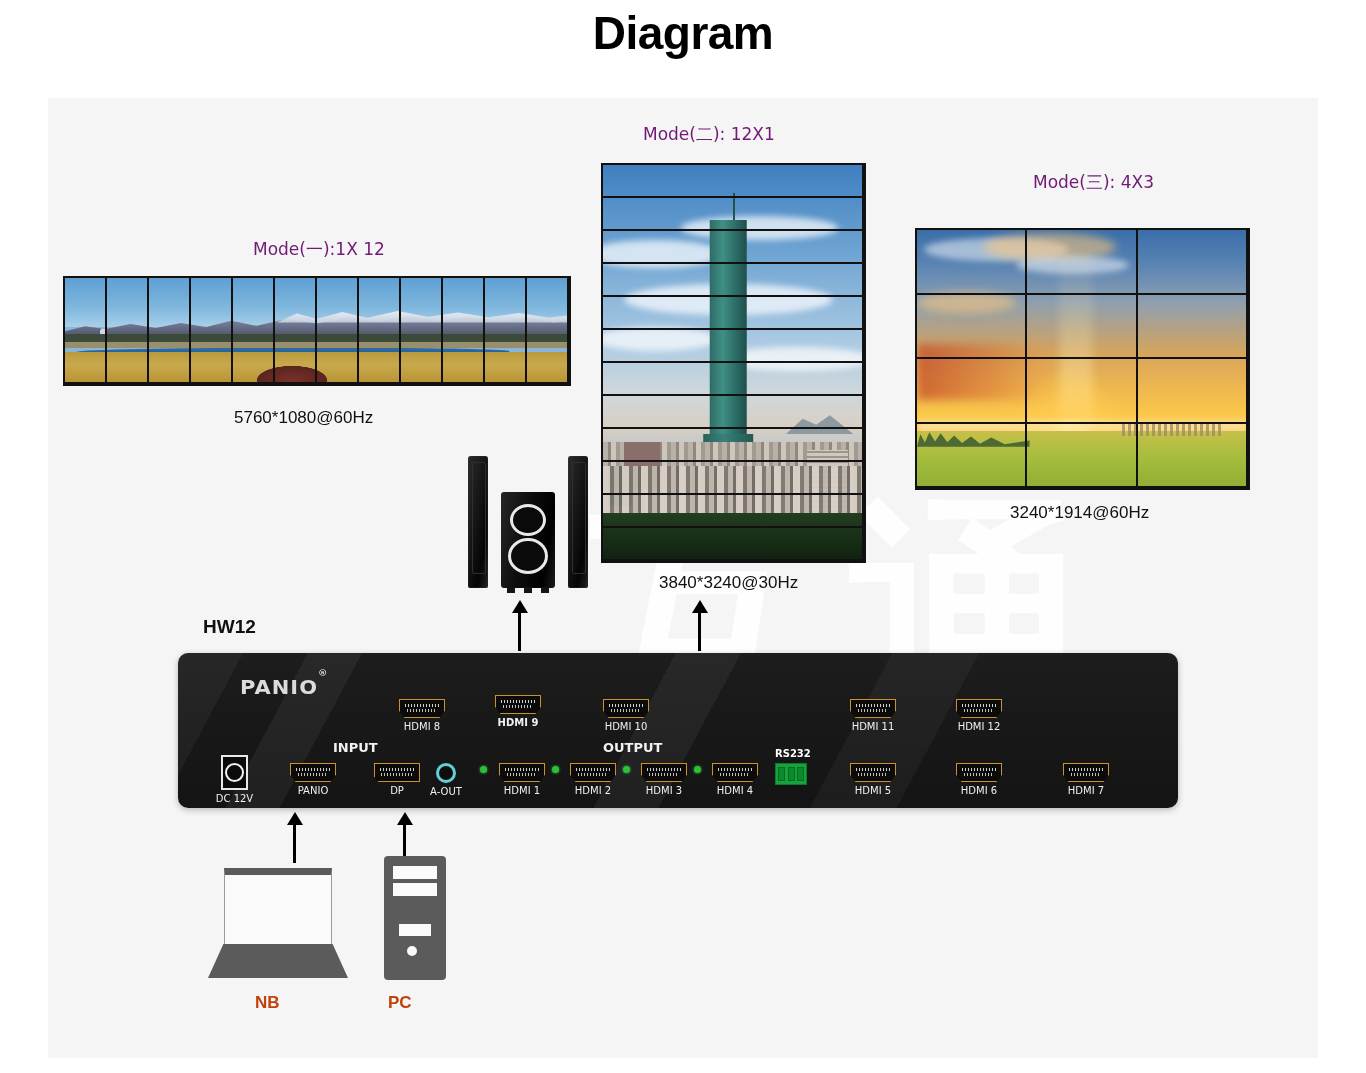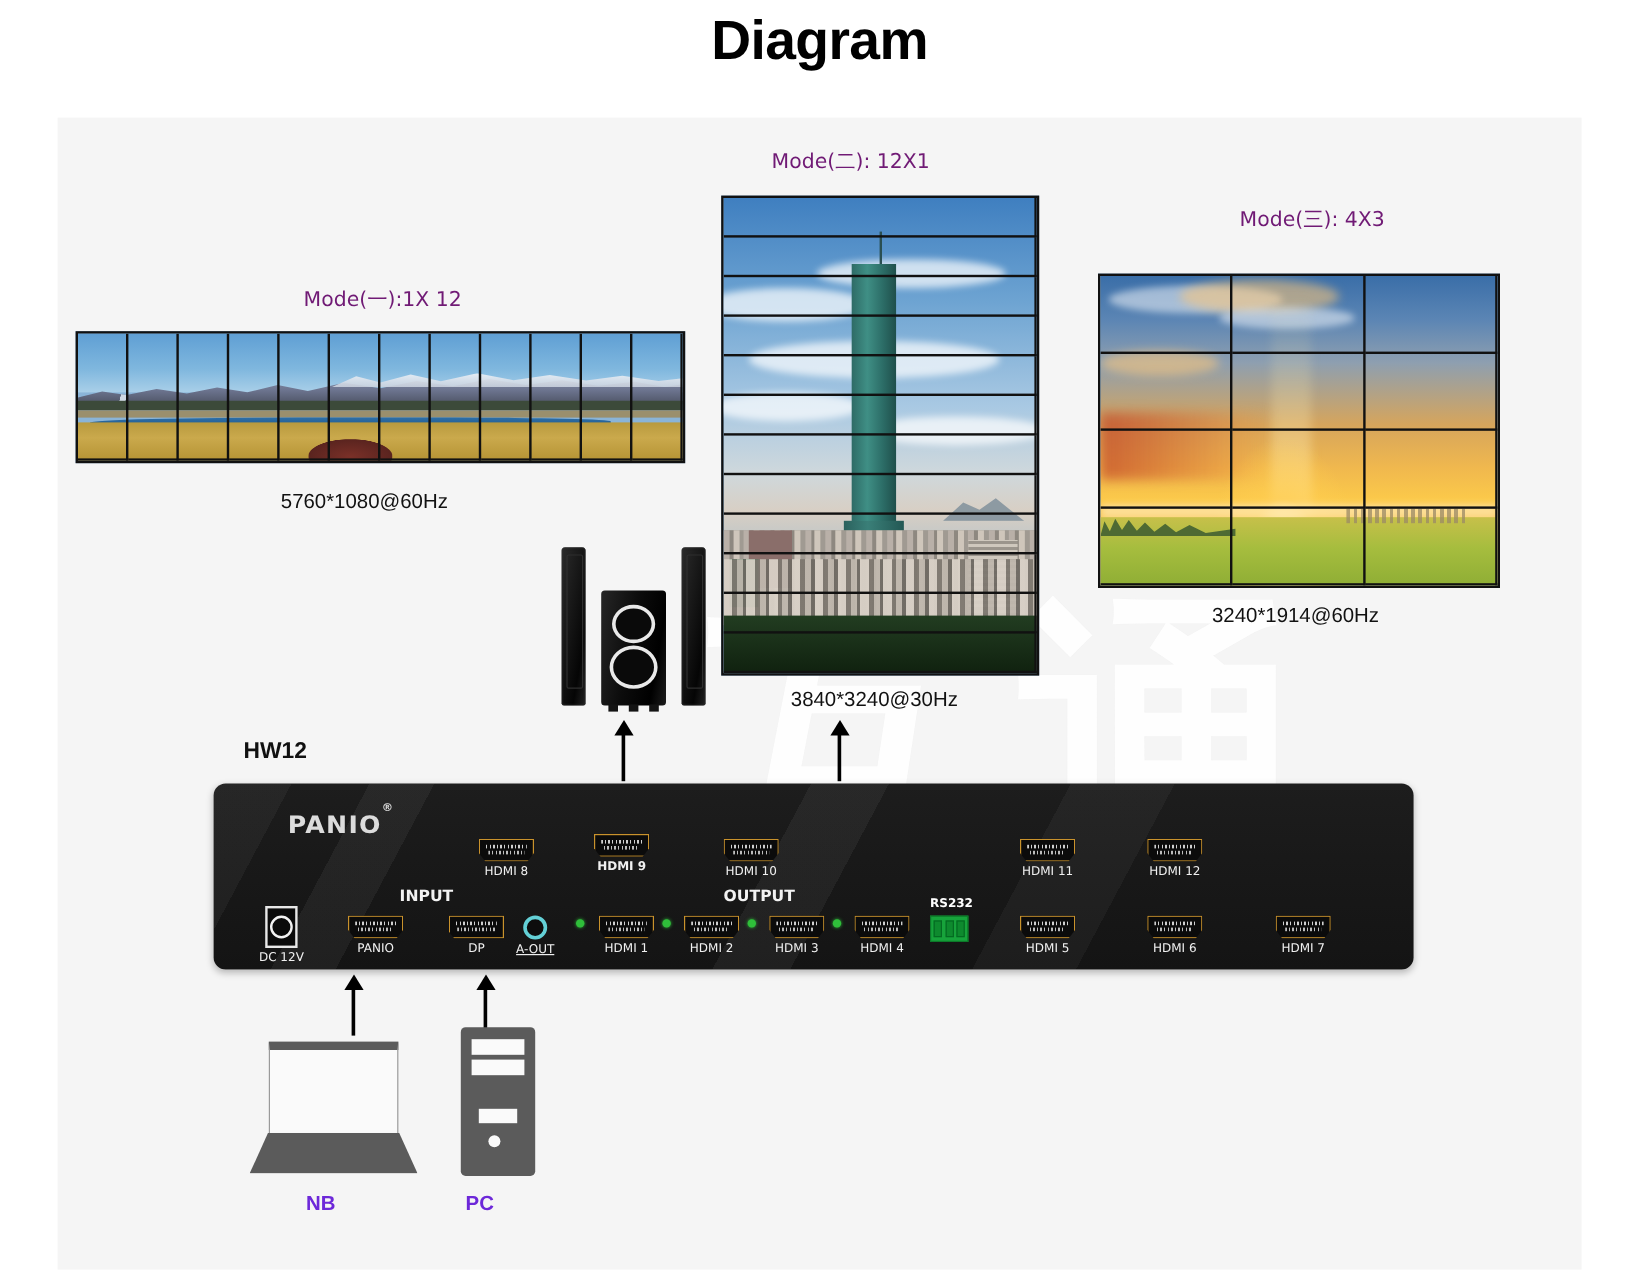--- a/index.html
+++ b/index.html
@@ -283,21 +283,21 @@
     border-top:7px solid #5b5b5b;}
   #nb .base{position:absolute;left:0;bottom:0;width:140px;height:34px;
     background:#5b5b5b;clip-path:polygon(11% 0,89% 0,100% 100%,0 100%);}
   #pc{position:absolute;left:336px;top:758px;width:62px;height:124px;
     background:#5b5b5b;border-radius:4px;}
   #pc .bay1{position:absolute;left:9px;top:10px;width:44px;height:13px;background:#fafafa;}
   #pc .bay2{position:absolute;left:9px;top:27px;width:44px;height:13px;background:#fafafa;}
   #pc .bay3{position:absolute;left:15px;top:68px;width:32px;height:12px;background:#fafafa;}
   #pc .dot{position:absolute;left:23px;top:90px;width:10px;height:10px;
     border-radius:50%;background:#fafafa;}
-  .dev-caption{position:absolute;font-size:17px;color:#6d28d9;font-weight:bold;}
+  .dev-caption{position:absolute;font-size:17px;color:#c2410c;font-weight:bold;}
 </style>
 </head>
 <body>
 
 <div id="page-title">Diagram</div>
 
 <div id="canvas">
 
   <div class="watermark" style="left:540px;top:400px;">互通</div>
 
@@ -466,21 +466,21 @@
     <div class="port" style="left:112px;top:110px;">
       <div class="hdmi-shape"></div>
       <div class="port-label">PANIO</div>
     </div>
     <div class="port" style="left:196px;top:110px;">
       <div class="dp-shape"></div>
       <div class="port-label">DP</div>
     </div>
     <div class="port" style="left:258px;top:110px;">
       <div class="aout"></div>
-      <div class="port-label" style="top:23px;left:10px;text-decoration:underline;">A-OUT</div>
+      <div class="port-label" style="top:23px;left:10px;">A-OUT</div>
     </div>
 
     <div class="led" style="left:302px;top:113px;"></div>
     <div class="port" style="left:321px;top:110px;">
       <div class="hdmi-shape"></div>
       <div class="port-label">HDMI 1</div>
     </div>
     <div class="led" style="left:374px;top:113px;"></div>
     <div class="port" style="left:392px;top:110px;">
       <div class="hdmi-shape"></div>

